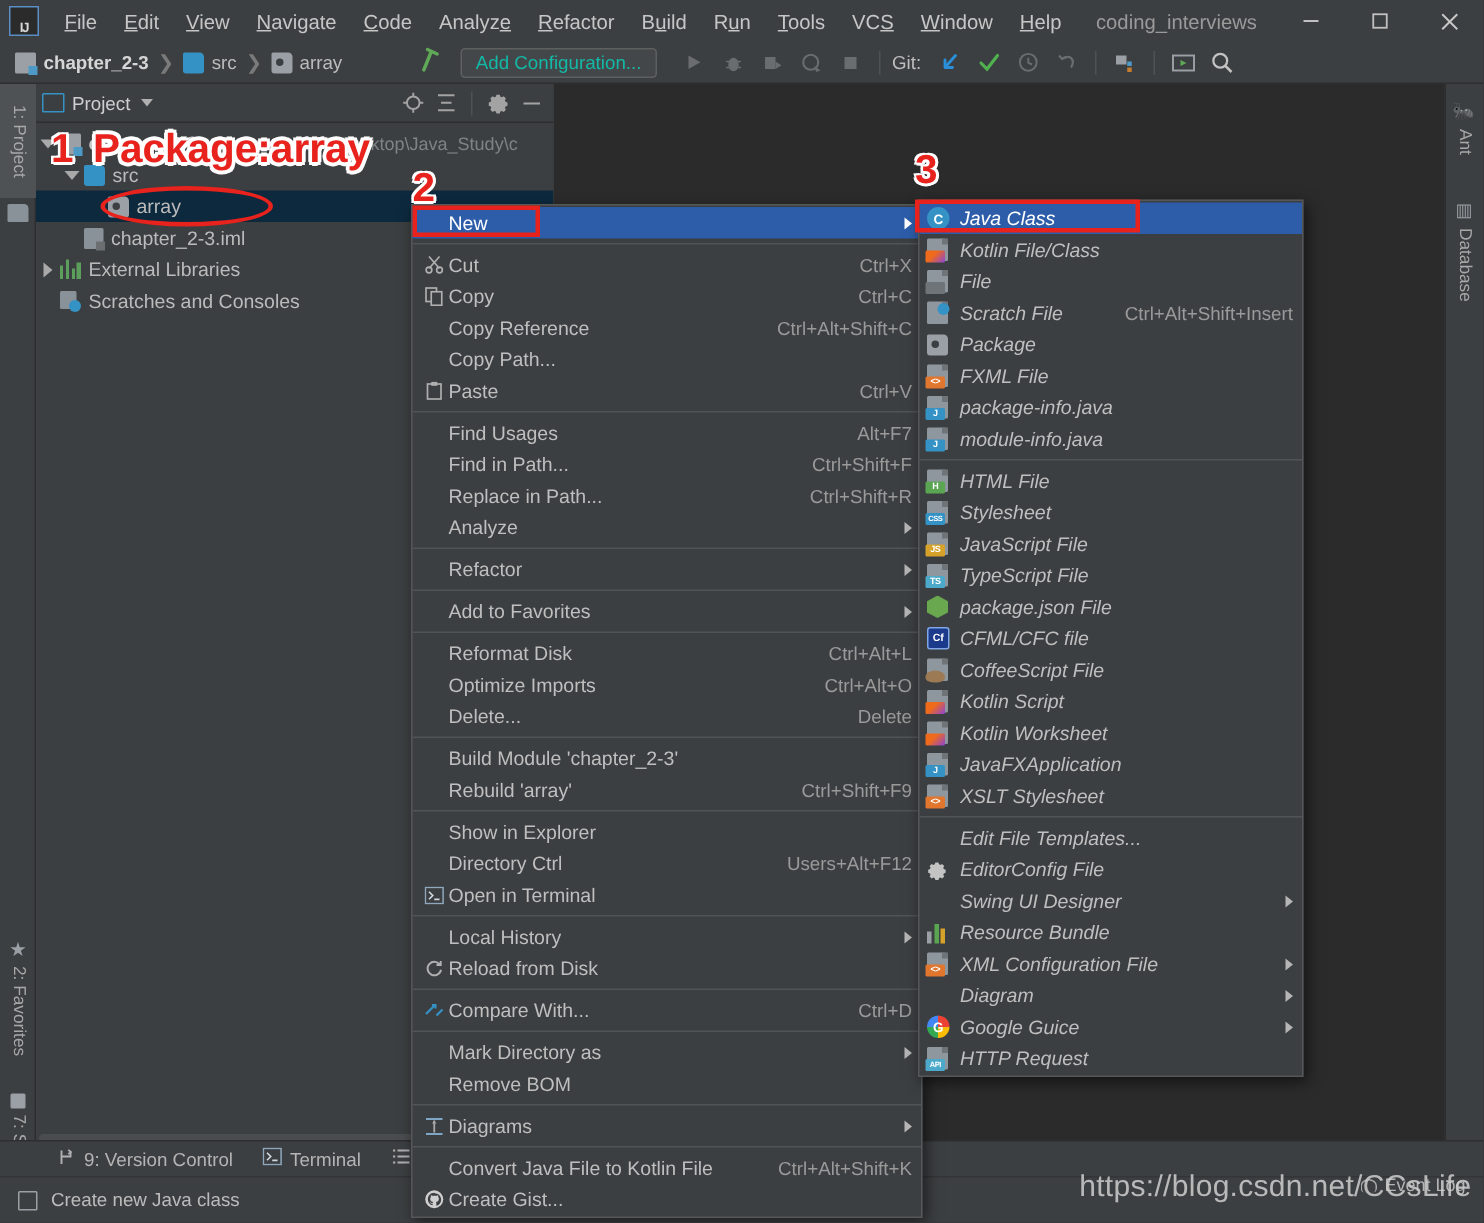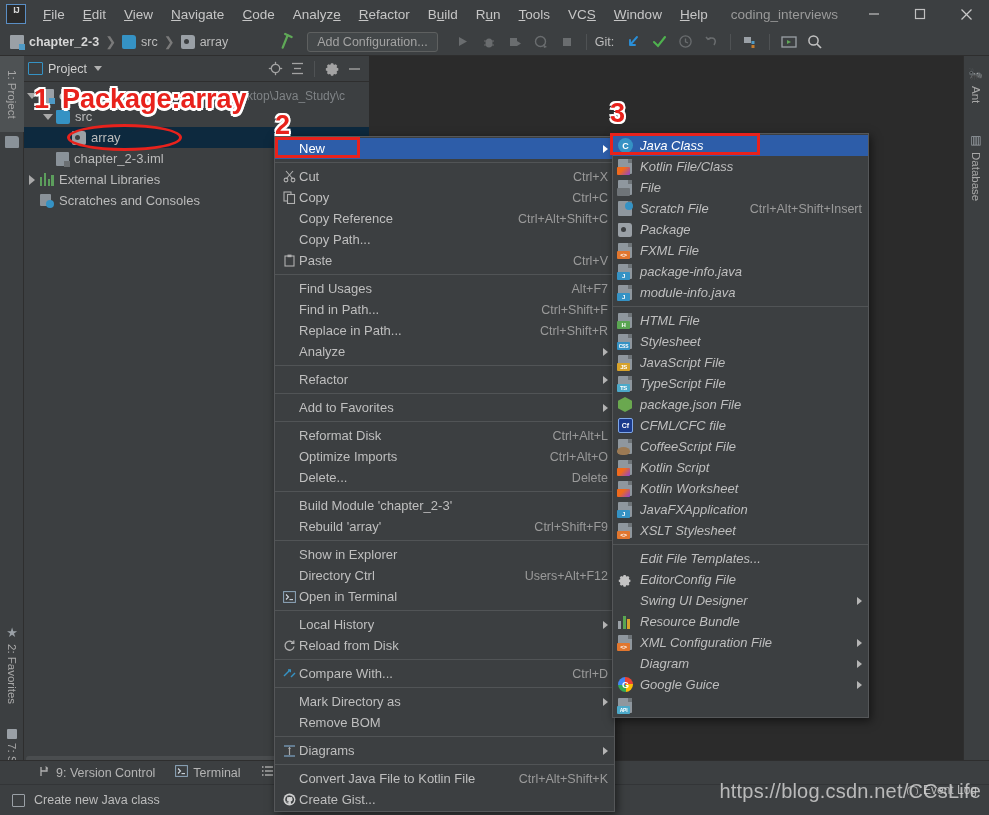--- a/index.html
+++ b/index.html
@@ -18,21 +18,21 @@
 
   
   .titlebar {
     position: absolute; top: 0; left: 0; width: 989px; height: 28px;
     background: #3c3f41;
     display: flex; align-items: center;
   }
   .ij-logo {
     width: 20px; height: 20px; margin-left: 6px; margin-right: 8px;
     border: 1px solid #5a8ec4; background: #2b2b2b;
-    display: flex; align-items: flex-start; justify-content: center;
+    display: flex; align-items: flex-end; justify-content: center;
     font-size: 9px; font-weight: bold; color: #d8d8d8;
     letter-spacing: -1px;
   }
   .menu-item {
     padding: 3px 9px; font-size: 13.5px; color: #c6c6c6; cursor: default;
     white-space: nowrap;
   }
   .menu-item u { text-decoration: underline; }
   .proj-name {
     margin-left: 14px; font-size: 13.5px; color: #9a9a9a;
@@ -73,21 +73,21 @@
   .ic-pkgfolder::after {
     content:''; position:absolute; left:3px; top:4px;
     width:5px; height:5px; background:#3c3f41; border-radius:50%;
   }
   .hammer {
     color: #5fa857; font-size: 15px; margin: 0 10px 0 48px;
     transform: rotate(-20deg);
   }
   .config-btn {
     border: 1px solid #5e6060; background: #434749; border-radius: 3px;
-    padding: 2px 9px; font-size: 12.5px; color: #a3a3a3; margin-left: 2px;
+    padding: 2px 9px; font-size: 12.5px; color: #14b8a6; margin-left: 2px;
   }
   .tb-ico {
     width: 26px; height: 22px; display: flex; align-items: center;
     justify-content: center; color: #6e7173; font-size: 13px;
   }
   .tb-ico.run { color: #5a5d5f; }
   .tb-sep { width: 1px; height: 16px; background: #4f5254; margin: 0 6px; }
   .git-label { font-size: 12.5px; color: #bdbdbd; margin: 0 6px 0 2px; }
 
   
@@ -952,20 +952,21 @@
       </span>
       <span class="sub-label">Google Guice</span>
       <span class="ctx-arrow"></span>
     </div>
     <div class="sub-row">
       <span class="sub-ico">
         <span class="fg">
             <span class="tag" style="background:#4ca9c9;font-size:5px;">API</span>
           </span>
       </span>
+      <span class="sub-label">HTTP Request</span>
     </div>
   </div>
 
   <div class="bottom-stripe">
     <div style="width:28px"></div>
     <div class="bs-btn">
       <span>
         <svg width="13" height="13" viewBox="0 0 13 13">
             <line x1="3" y1="2" x2="3" y2="11" stroke="#b0b0b0" stroke-width="1.3"></line>
             <path d="M3 6 L9 6 L9 3" stroke="#b0b0b0" stroke-width="1.3" fill="none"></path>

